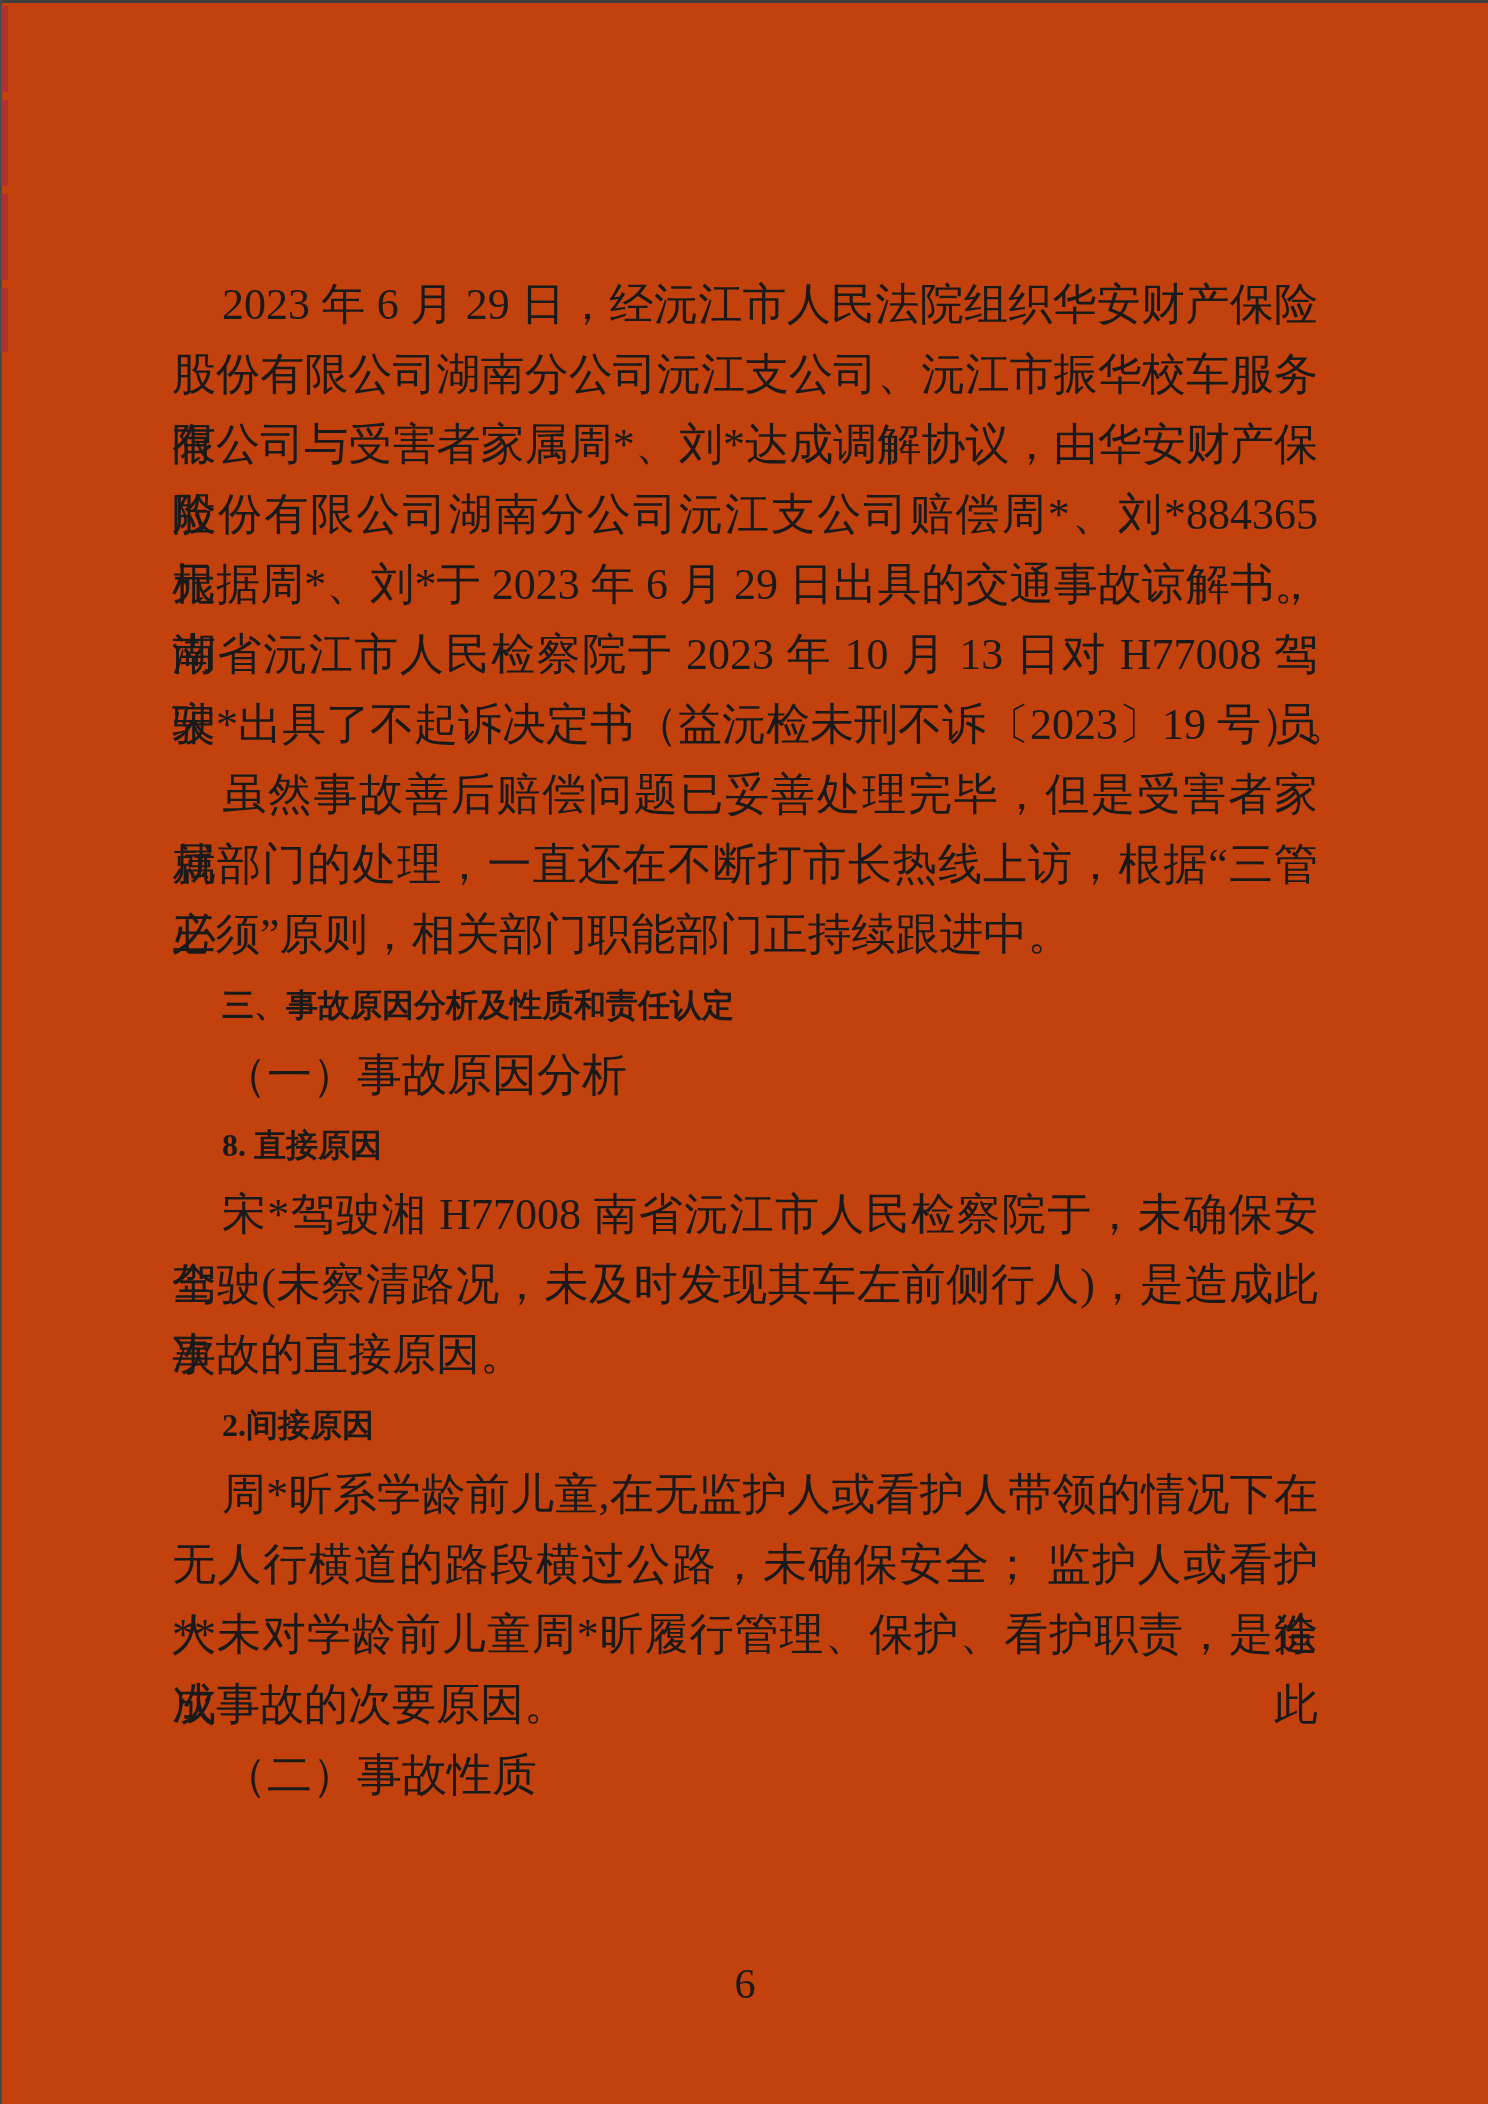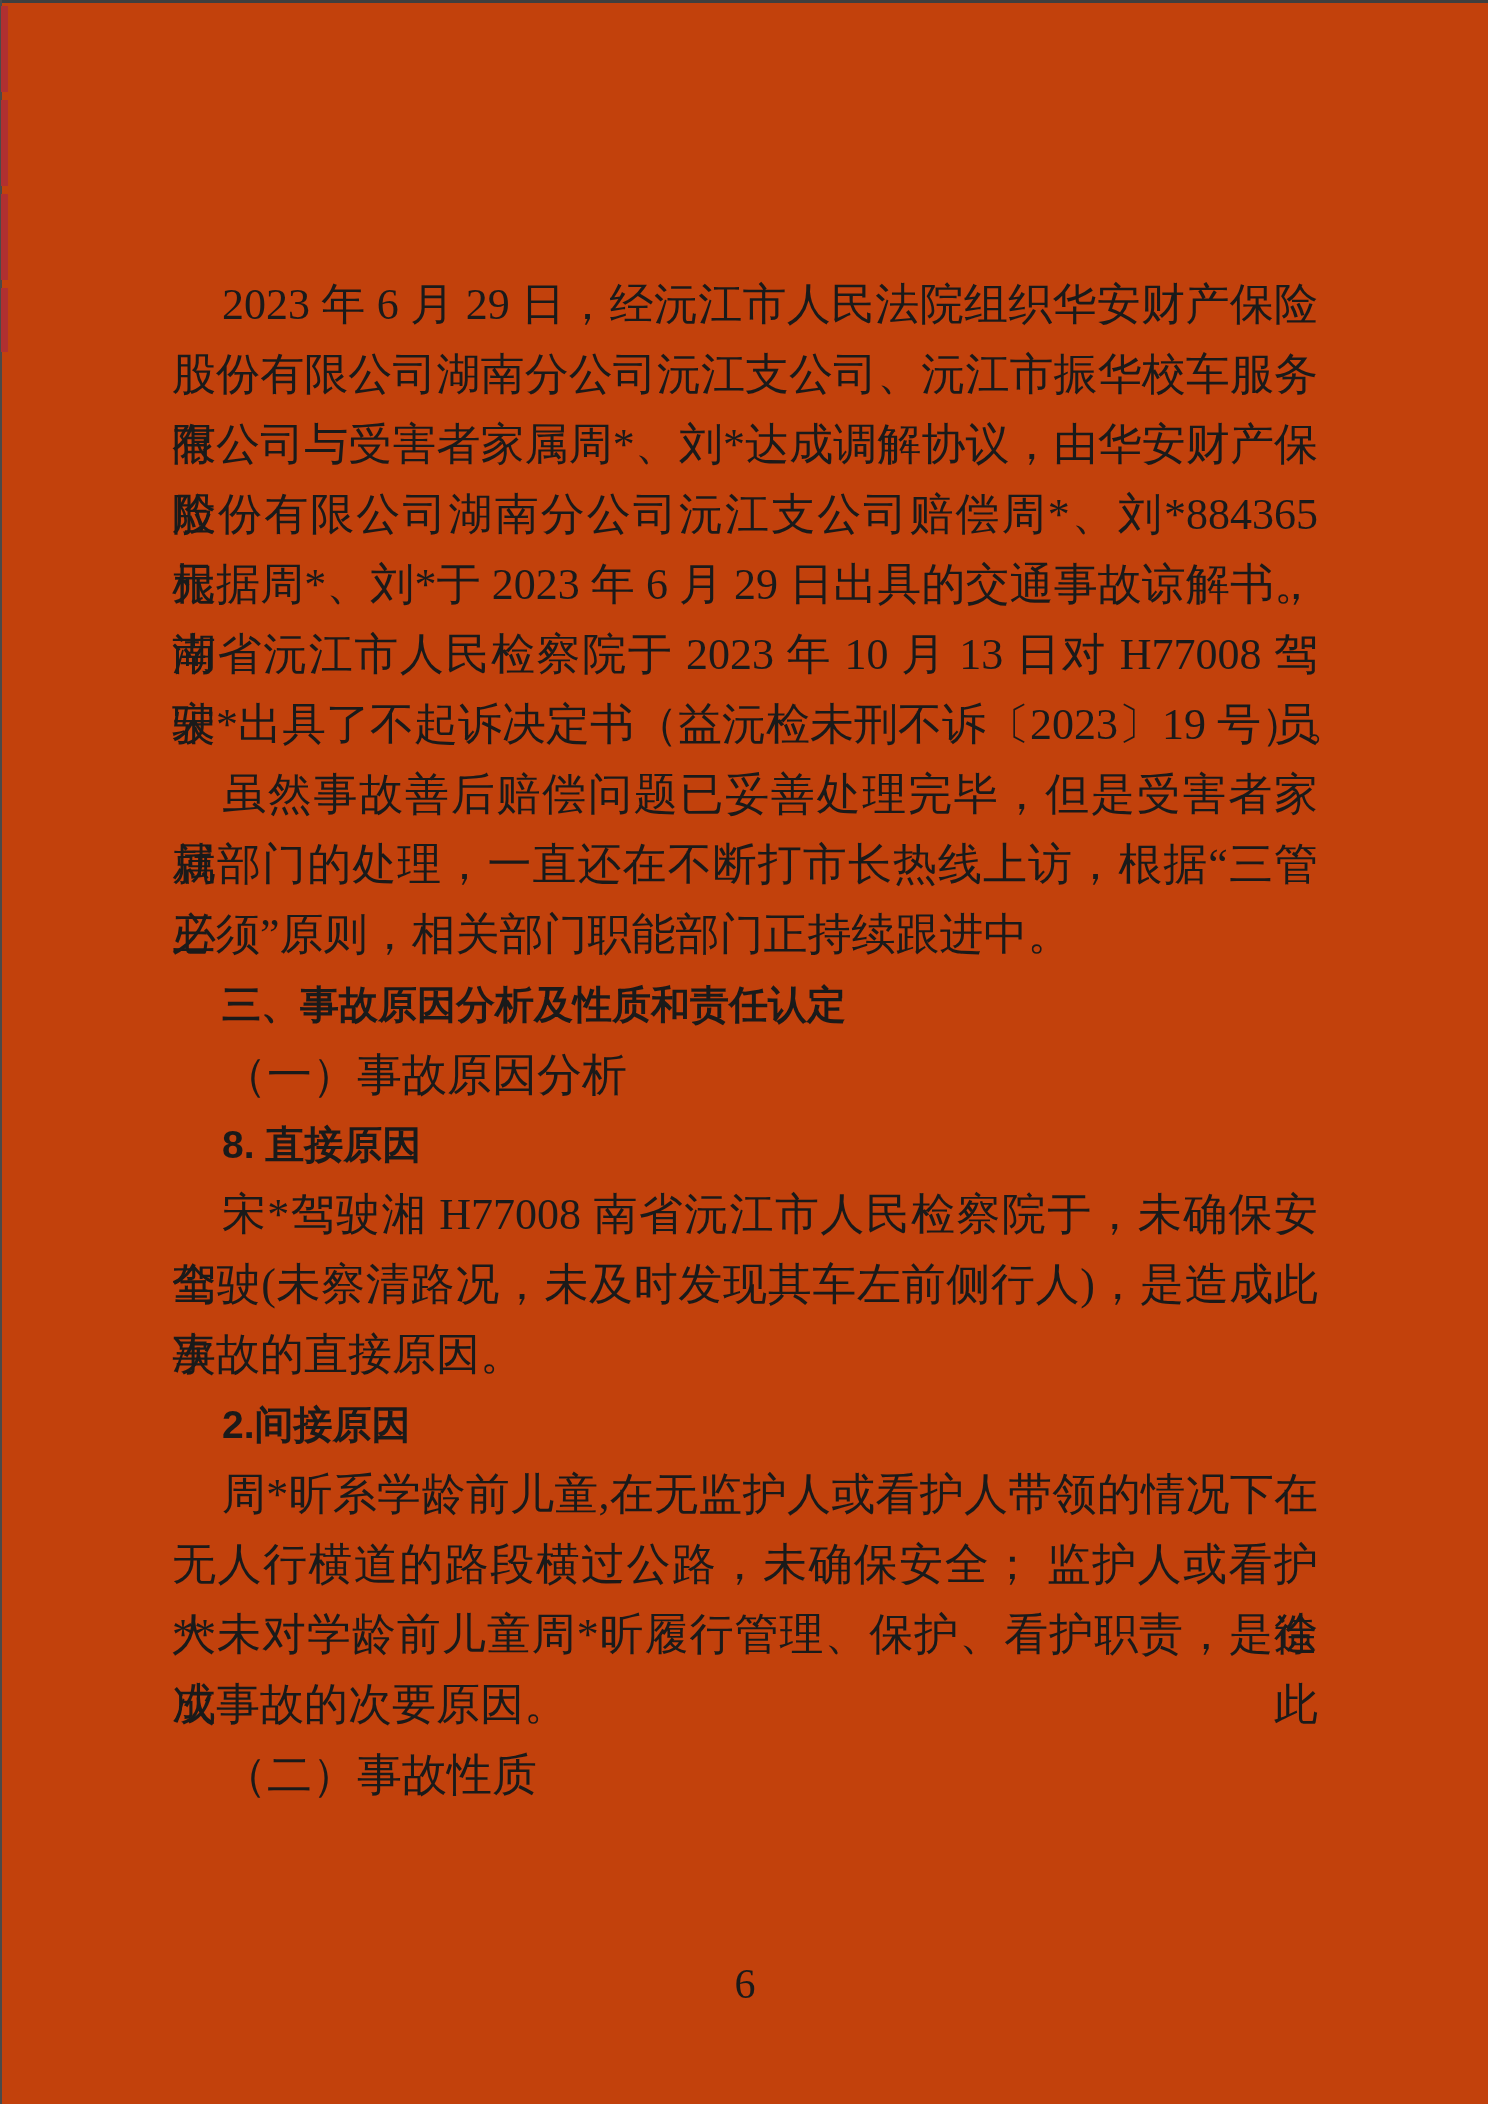--- a/index.html
+++ b/index.html
@@ -56,23 +56,23 @@
     white-space: nowrap;
     font-family: "Liberation Serif", serif;
   }
   .line.justify {
     white-space: normal;
     text-align: justify;
     text-align-last: justify;
   }
   .line.indent { text-indent: 50px; }
   .line.hei {
-    font-family: Liberation Sans, sans-serif;
+    font-family: Liberation Serif, serif;
     font-weight: 700;
-    font-size: 39px;
+    font-size: 32px;
   }
   .line.kai {
     font-family: Liberation Serif, serif;
     font-weight: 400;
     font-size: 45px;
   }
   .page-number {
     position: absolute;
     left: 172px;
     top: 1949px;

